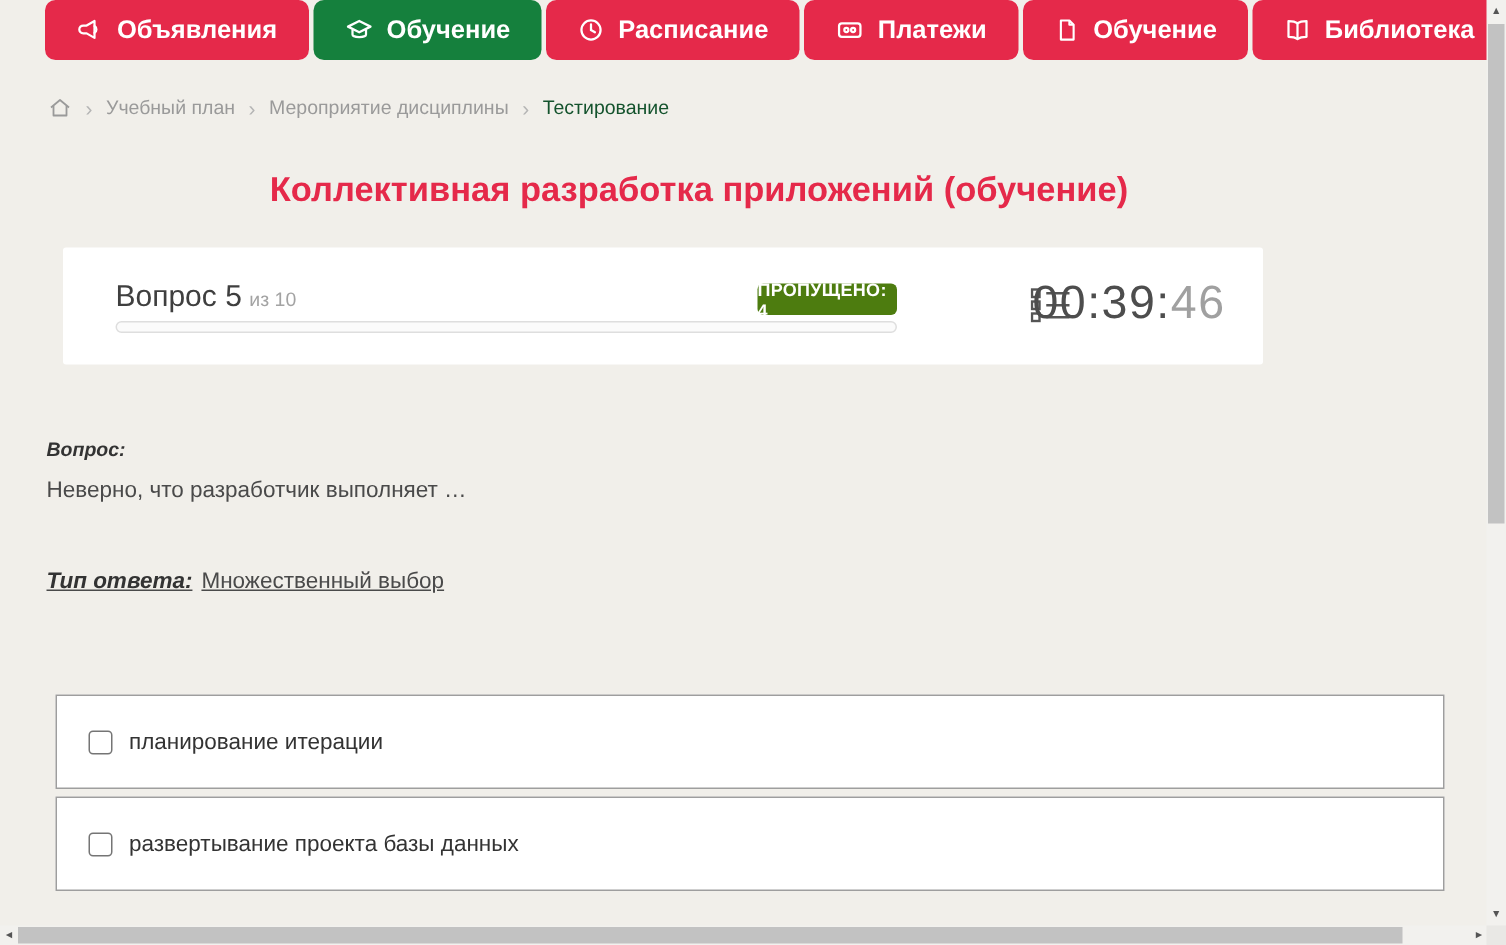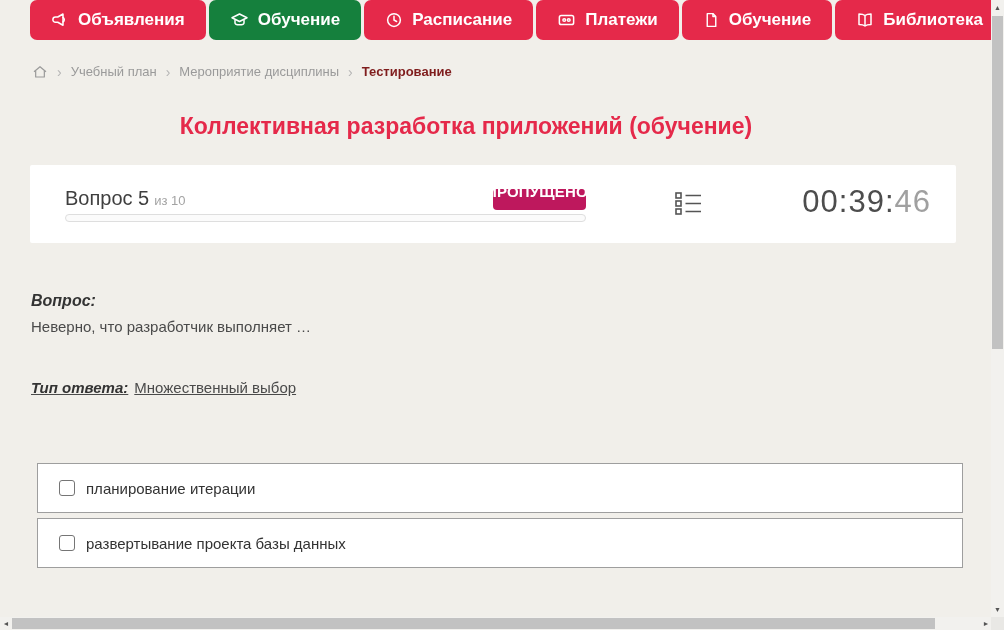--- a/index.html
+++ b/index.html
@@ -22,70 +22,70 @@
     cursor:pointer; white-space:nowrap;
   }
   .nav-btn.active { background:#15803d; }
   .nav-ic { display:flex; align-items:center; }
   .nav-ic svg { display:block; }
 
   
   .breadcrumb { position:absolute; top:63px; left:32px; display:flex; align-items:center; gap:9px; font-size:13px; color:#9a9a9a; }
   .crumb-sep { color:#b5b5b5; font-size:14px; }
   .crumb { color:#9a9a9a; cursor:pointer; text-decoration:none; }
-  .crumb.current { color:#7f1d1d; cursor:default;font-weight:bold; }
+  .crumb.current { color:#14532d; cursor:default; }
   .home-ic svg { display:block; margin-top:1px; }
 
   
   .page-title {
     position:absolute; top:113px; left:0; width:932px;
     text-align:center; color:#e5294a;
     font-size:23px; font-weight:bold;
   }
 
   
   .quiz-card {
-    position:absolute; left:30px; top:165px; width:926px; height:78px;
+    position:absolute; left:42px; top:165px; width:800px; height:78px;
     background:#fff; border-radius:2px;
   }
   .q-num { position:absolute; left:35px; top:22px; font-size:20px; color:#3f3f3f; }
   .q-of  { font-size:13px; color:#a3a3a3; margin-left:5px; }
   .skip-badge {
     position:absolute; left:463px; top:24px; width:93px; height:21px;
-    background:#be185d; color:#fff; border-radius:4px;
-    font-size:15px; font-weight:bold; letter-spacing:.2px;
+    background:#4d7c0f; color:#fff; border-radius:4px;
+    font-size:12px; font-weight:bold; letter-spacing:.2px;
     display:flex; align-items:center; justify-content:center;
   }
   .progress {
     position:absolute; left:35px; top:49px; width:521px; height:8px;
     background:#fbfbfb; border:1px solid #dedede; border-radius:5px; overflow:hidden;
   }
   .progress-fill { height:100%; background:#e5294a; width:0%; }
   .qlist-btn {
     position:absolute; left:643px; top:24px;
     background:none; border:none; cursor:pointer; padding:2px;
   }
   .qlist-btn svg { display:block; }
   .timer {
     position:absolute; right:25px; top:19px;
     font-size:31px; font-weight:300; color:#4d4d4d; letter-spacing:1px;
   }
   .timer-sec { color:#a0a0a0; }
 
   
-  .q-label   { position:absolute; left:31px; top:292px; font-size:16px; font-weight:bold; font-style:italic; color:#333; }
+  .q-label   { position:absolute; left:31px; top:292px; font-size:13px; font-weight:bold; font-style:italic; color:#333; }
   .q-text    { position:absolute; left:31px; top:318px; font-size:15px; color:#4a4a4a;text-align:right; }
   .q-type    { position:absolute; left:31px; top:379px; font-size:15px; color:#4a4a4a;text-decoration:underline; }
   .q-type b  { font-style:italic; color:#333; margin-right:6px; }
 
   
   .options { position:absolute; left:37px; top:463px; width:926px; }
   .option {
     display:flex; align-items:center;
-    height:50px; margin-bottom:5px;
+    height:63px; margin-bottom:5px;
     background:#fff; border:1px solid #9e9e9e;
     cursor:pointer;
   }
   .cb {
     width:16px; height:16px; margin-left:21px;
     border:1.5px solid #757575; border-radius:3px; background:#fff;
     flex:0 0 auto;
   }
   .option-label { margin-left:11px; font-size:15px; color:#333; }
 

